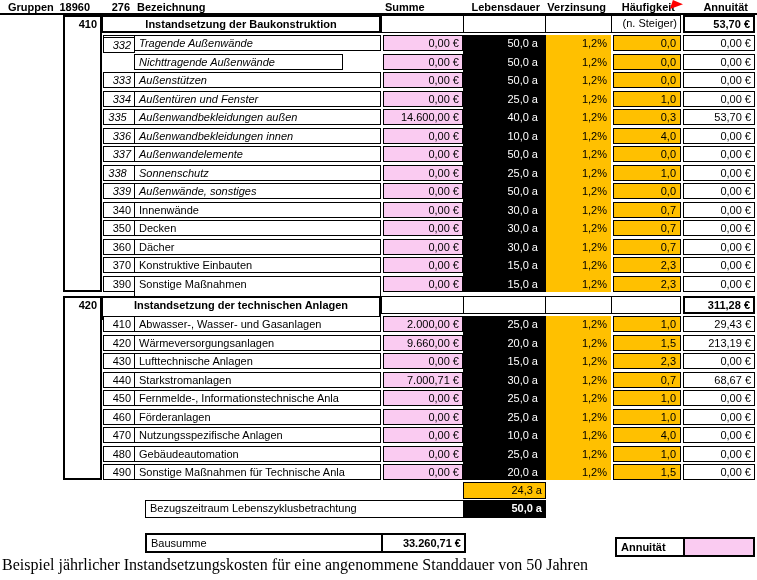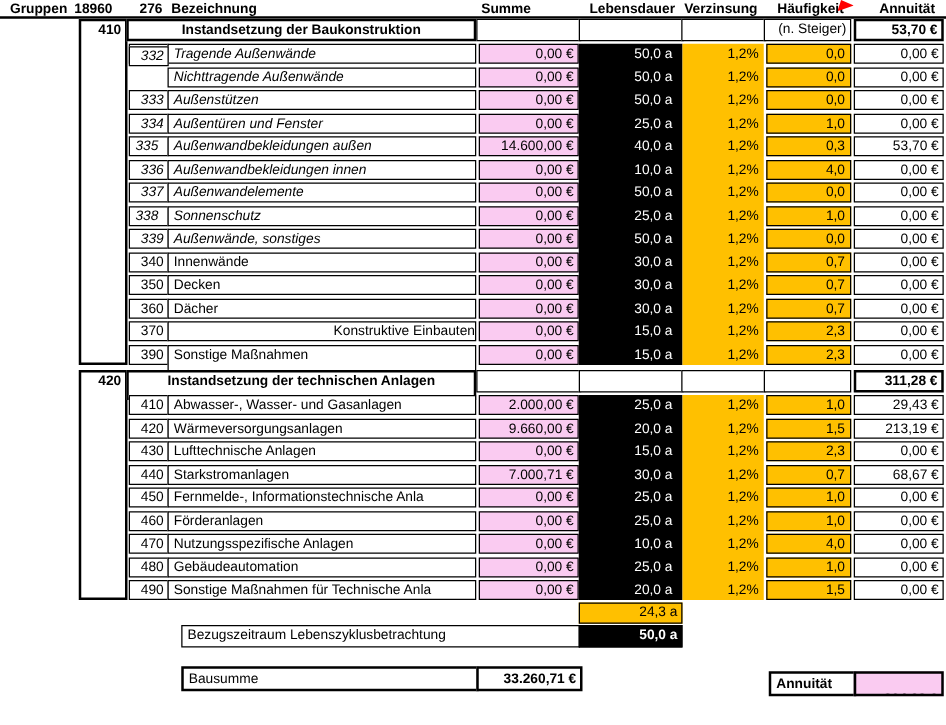--- a/index.html
+++ b/index.html
@@ -50,21 +50,21 @@
       <div class="strip" style="left: 463px; top: 35px; width: 83px; height: 256.5px; background: rgb(0, 0, 0);"></div>
       <div class="strip" style="left: 546px; top: 35px; width: 65px; height: 256.5px; background: rgb(255, 192, 0);"></div>
       <div class="cell tr ital" style="left: 103px; top: 35px; width: 32px; height: 16px;">331</div>
       <div class="cell tl ital" style="left: 134px; top: 35px; width: 247px; height: 16px;">Tragende Außenwände</div>
       <div class="cell pink tr" style="left: 383px; top: 35px; width: 80px; height: 16px;">0,00 €</div>
       <div class="striptxt whitetxt" style="left: 463px; top: 37px; width: 75px;">50,0 a</div>
       <div class="striptxt" style="left: 546px; top: 37px; width: 61px;">1,2%</div>
       <div class="cell orange tr" style="left: 613px; top: 35px; width: 68px; height: 16px; padding-right: 4px;">0,0</div>
       <div class="cell tr" style="left: 683px; top: 35px; width: 72px; height: 16px;">0,00 €</div>
       <div class="cell tr ital" style="left: 103px; top: 37px; width: 32px; height: 16px;">332</div>
-      <div class="cell tl ital" style="left: 134px; top: 53.5px; width: 247px; height: 16px;">Nichttragende Außenwände</div>
+      <div class="cell tl ital" style="left: 134px; top: 53.5px; width: 209px; height: 16px;">Nichttragende Außenwände</div>
       <div class="cell pink tr" style="left: 383px; top: 53.5px; width: 80px; height: 16px;">0,00 €</div>
       <div class="striptxt whitetxt" style="left: 463px; top: 55.5px; width: 75px;">50,0 a</div>
       <div class="striptxt" style="left: 546px; top: 55.5px; width: 61px;">1,2%</div>
       <div class="cell orange tr" style="left: 613px; top: 53.5px; width: 68px; height: 16px; padding-right: 4px;">0,0</div>
       <div class="cell tr" style="left: 683px; top: 53.5px; width: 72px; height: 16px;">0,00 €</div>
       <div class="cell tr ital" style="left: 103px; top: 72px; width: 32px; height: 16px;">333</div>
       <div class="cell tl ital" style="left: 134px; top: 72px; width: 247px; height: 16px;">Außenstützen</div>
       <div class="cell pink tr" style="left: 383px; top: 72px; width: 80px; height: 16px;">0,00 €</div>
       <div class="striptxt whitetxt" style="left: 463px; top: 74px; width: 75px;">50,0 a</div>
       <div class="striptxt" style="left: 546px; top: 74px; width: 61px;">1,2%</div>
@@ -127,21 +127,21 @@
       <div class="cell orange tr" style="left: 613px; top: 220px; width: 68px; height: 16px; padding-right: 4px;">0,7</div>
       <div class="cell tr" style="left: 683px; top: 220px; width: 72px; height: 16px;">0,00 €</div>
       <div class="cell tr" style="left: 103px; top: 238.5px; width: 32px; height: 16px;">360</div>
       <div class="cell tl" style="left: 134px; top: 238.5px; width: 247px; height: 16px;">Dächer</div>
       <div class="cell pink tr" style="left: 383px; top: 238.5px; width: 80px; height: 16px;">0,00 €</div>
       <div class="striptxt whitetxt" style="left: 463px; top: 240.5px; width: 75px;">30,0 a</div>
       <div class="striptxt" style="left: 546px; top: 240.5px; width: 61px;">1,2%</div>
       <div class="cell orange tr" style="left: 613px; top: 238.5px; width: 68px; height: 16px; padding-right: 4px;">0,7</div>
       <div class="cell tr" style="left: 683px; top: 238.5px; width: 72px; height: 16px;">0,00 €</div>
       <div class="cell tr" style="left: 103px; top: 257px; width: 32px; height: 16px;">370</div>
-      <div class="cell tl" style="left: 134px; top: 257px; width: 247px; height: 16px; text-align: right;">Konstruktive Einbauten</div>
+      <div class="cell tl" style="left: 134px; top: 257px; width: 247px; height: 16px;">Konstruktive Einbauten</div>
       <div class="cell pink tr" style="left: 383px; top: 257px; width: 80px; height: 16px;">0,00 €</div>
       <div class="striptxt whitetxt" style="left: 463px; top: 259px; width: 75px;">15,0 a</div>
       <div class="striptxt" style="left: 546px; top: 259px; width: 61px;">1,2%</div>
       <div class="cell orange tr" style="left: 613px; top: 257px; width: 68px; height: 16px; padding-right: 4px;">2,3</div>
       <div class="cell tr" style="left: 683px; top: 257px; width: 72px; height: 16px;">0,00 €</div>
       <div class="cell tr" style="left: 103px; top: 275.5px; width: 32px; height: 16px;">390</div>
       <div class="cell tl" style="left: 134px; top: 275.5px; width: 247px; height: 28px;">Sonstige Maßnahmen</div>
       <div class="cell pink tr" style="left: 383px; top: 275.5px; width: 80px; height: 16px;">0,00 €</div>
       <div class="striptxt whitetxt" style="left: 463px; top: 277.5px; width: 75px;">15,0 a</div>
       <div class="striptxt" style="left: 546px; top: 277.5px; width: 61px;">1,2%</div>
@@ -224,13 +224,14 @@
   <div class="cell orange tr" style="left:463px;top:482px;width:83px;height:17px;">24,3 a</div>
   <div class="cell tl" style="left:145px;top:500px;width:319px;height:18px;">Bezugszeitraum Lebenszyklusbetrachtung</div>
   <div class="cell blackbg tr bold" style="left:463px;top:500px;width:83px;height:18px;border-color:#000;">50,0 a</div>
 
   <div class="cell g2 tl" style="left:145px;top:533px;width:238px;height:20px;padding-top:2px;">Bausumme</div>
   <div class="cell g2 tr bold" style="left:381px;top:533px;width:85px;height:20px;padding-top:2px;">33.260,71 €</div>
 
   <div class="cell g2 tl bold" style="left:615px;top:537px;width:70px;height:20px;padding-top:2px;">Annuität</div>
   <div class="cell g2 pink tr bold" style="left:683px;top:537px;width:72px;height:20px;padding-top:14px;">364,98 €</div>
 
+  <div class="caption" style="left:2px;top:556px;">Beispiel jährlicher Instandsetzungskosten für eine angenommene Standdauer von 50 Jahren</div>
 </div>
 
 </body></html>

